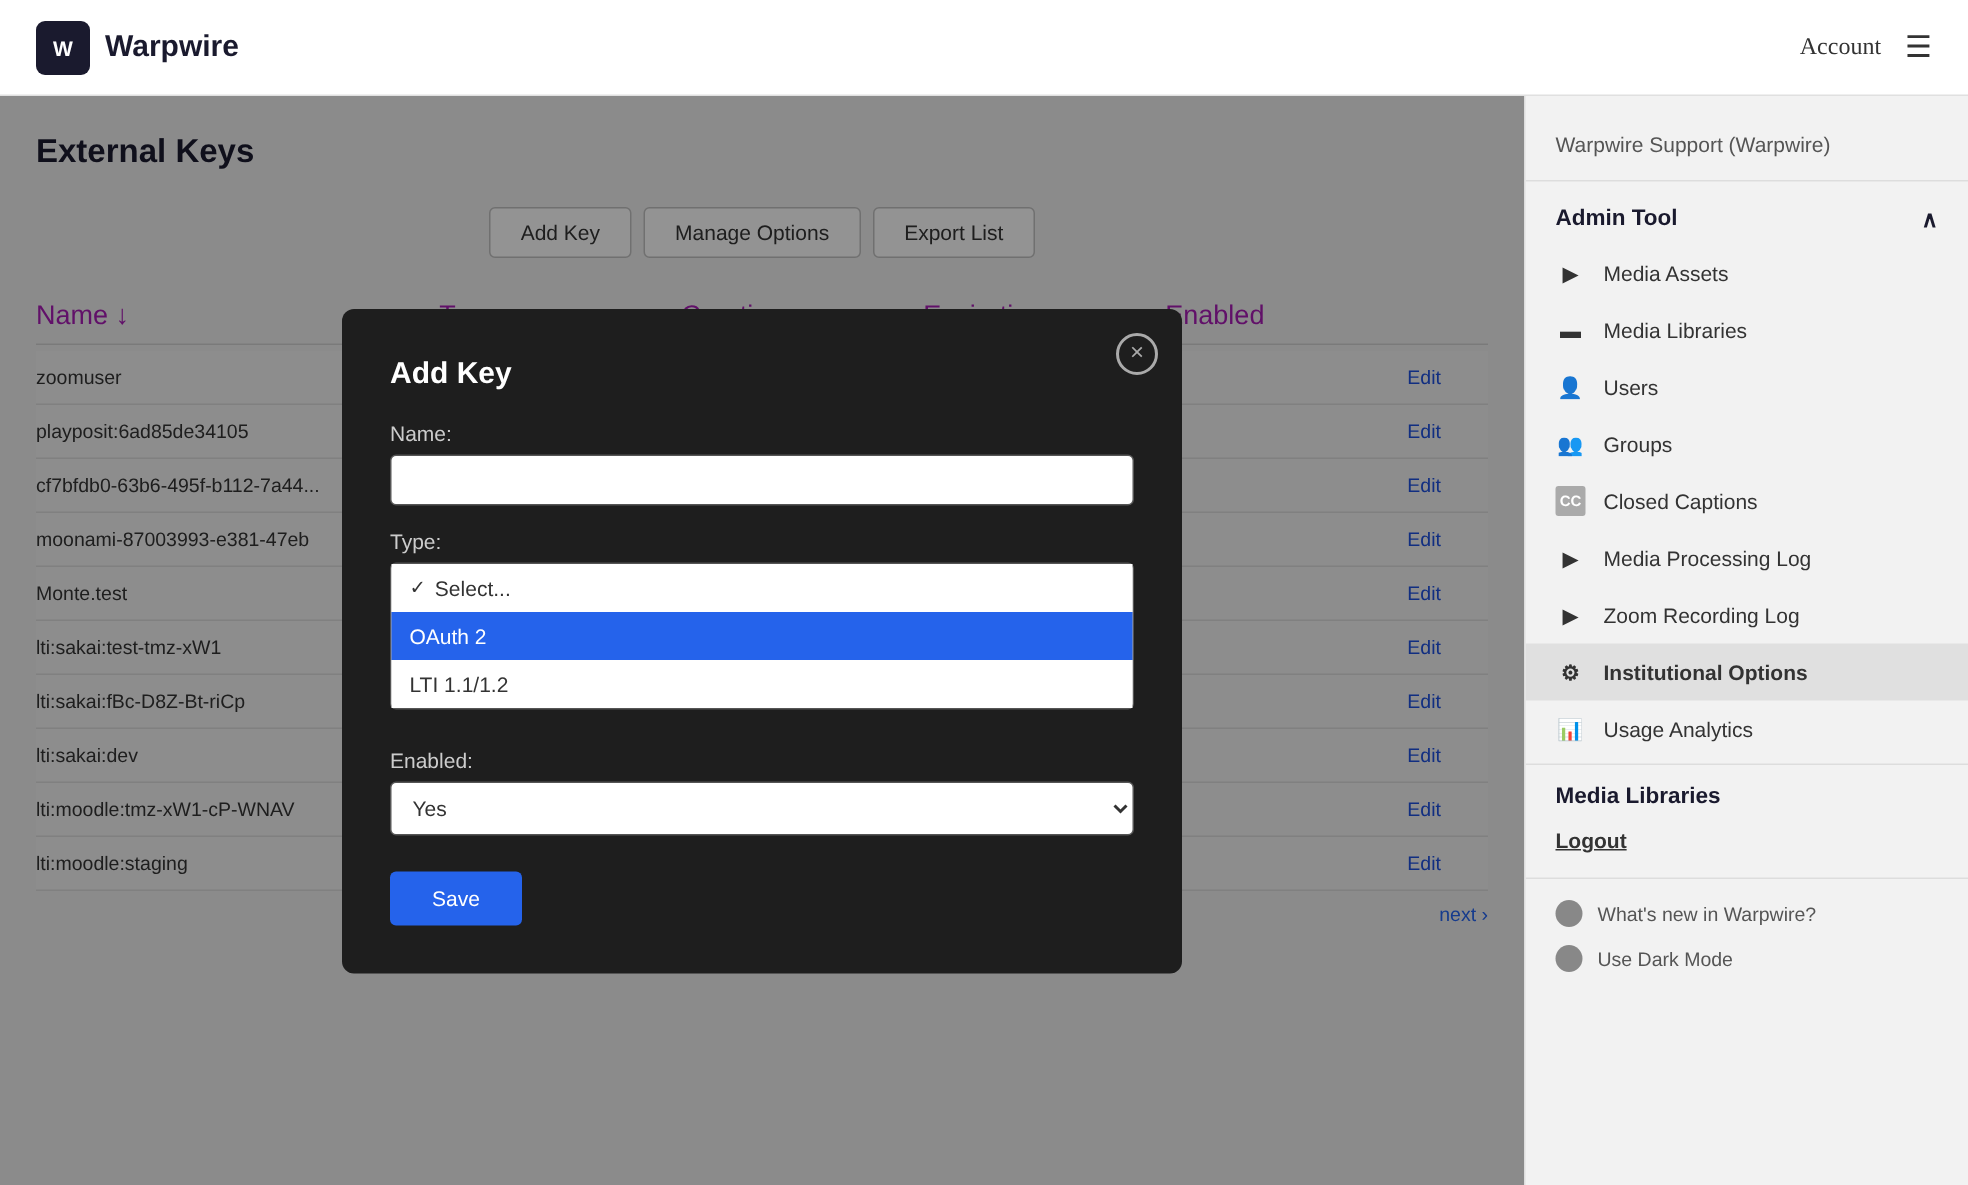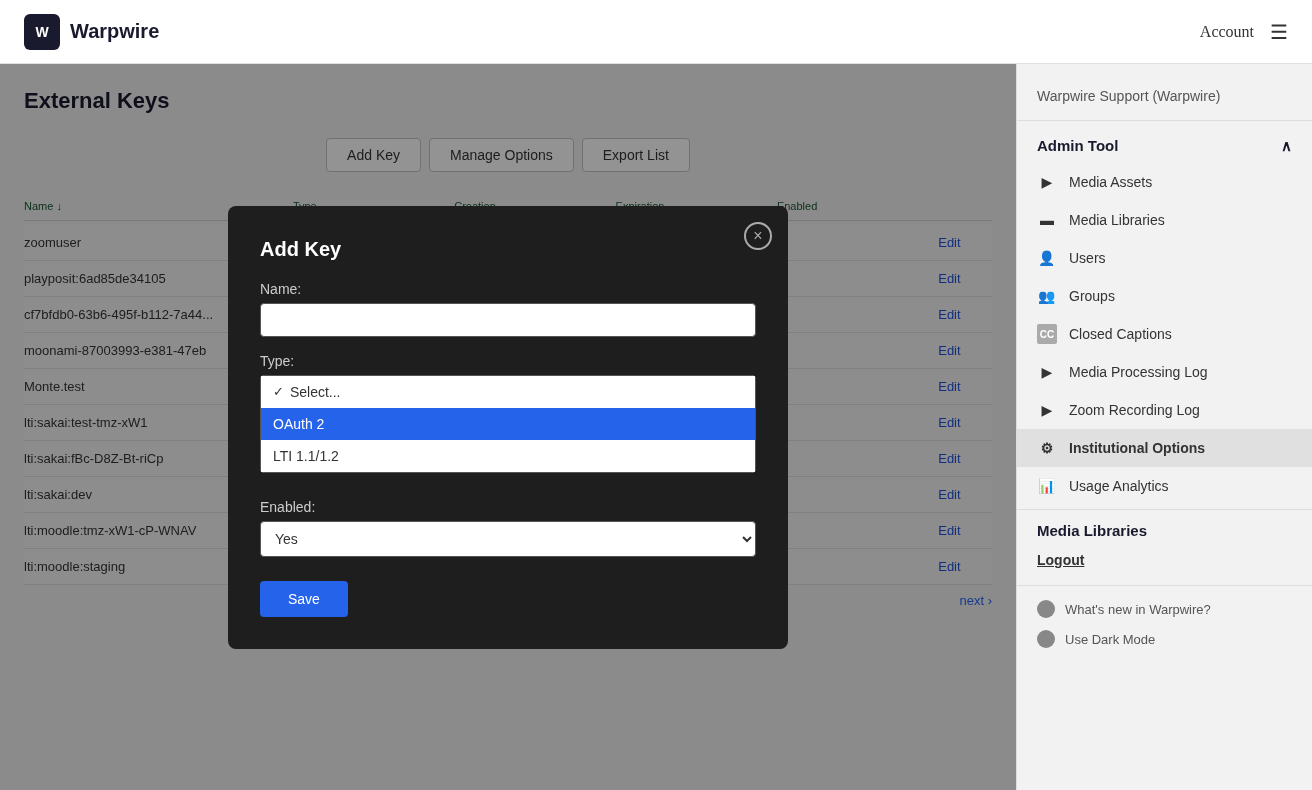--- a/index.html
+++ b/index.html
@@ -95,22 +95,22 @@
 
     
     .table-header {
       display: grid;
       grid-template-columns: 2.5fr 1.5fr 1.5fr 1.5fr 1.5fr 0.5fr;
       padding: 8px 0;
       border-bottom: 1px solid #ccc;
       margin-bottom: 4px;
     }
     .table-header span {
-      font-size: 11px;
-      color: #14532d;
+      font-size: 18px;
+      color: #a21caf;
       cursor: pointer;
     }
     .table-row {
       display: grid;
       grid-template-columns: 2.5fr 1.5fr 1.5fr 1.5fr 1.5fr 0.5fr;
       padding: 10px 0;
       border-bottom: 1px solid #d5d5d5;
       background: #ebebeb;
     }
     .table-row span {

